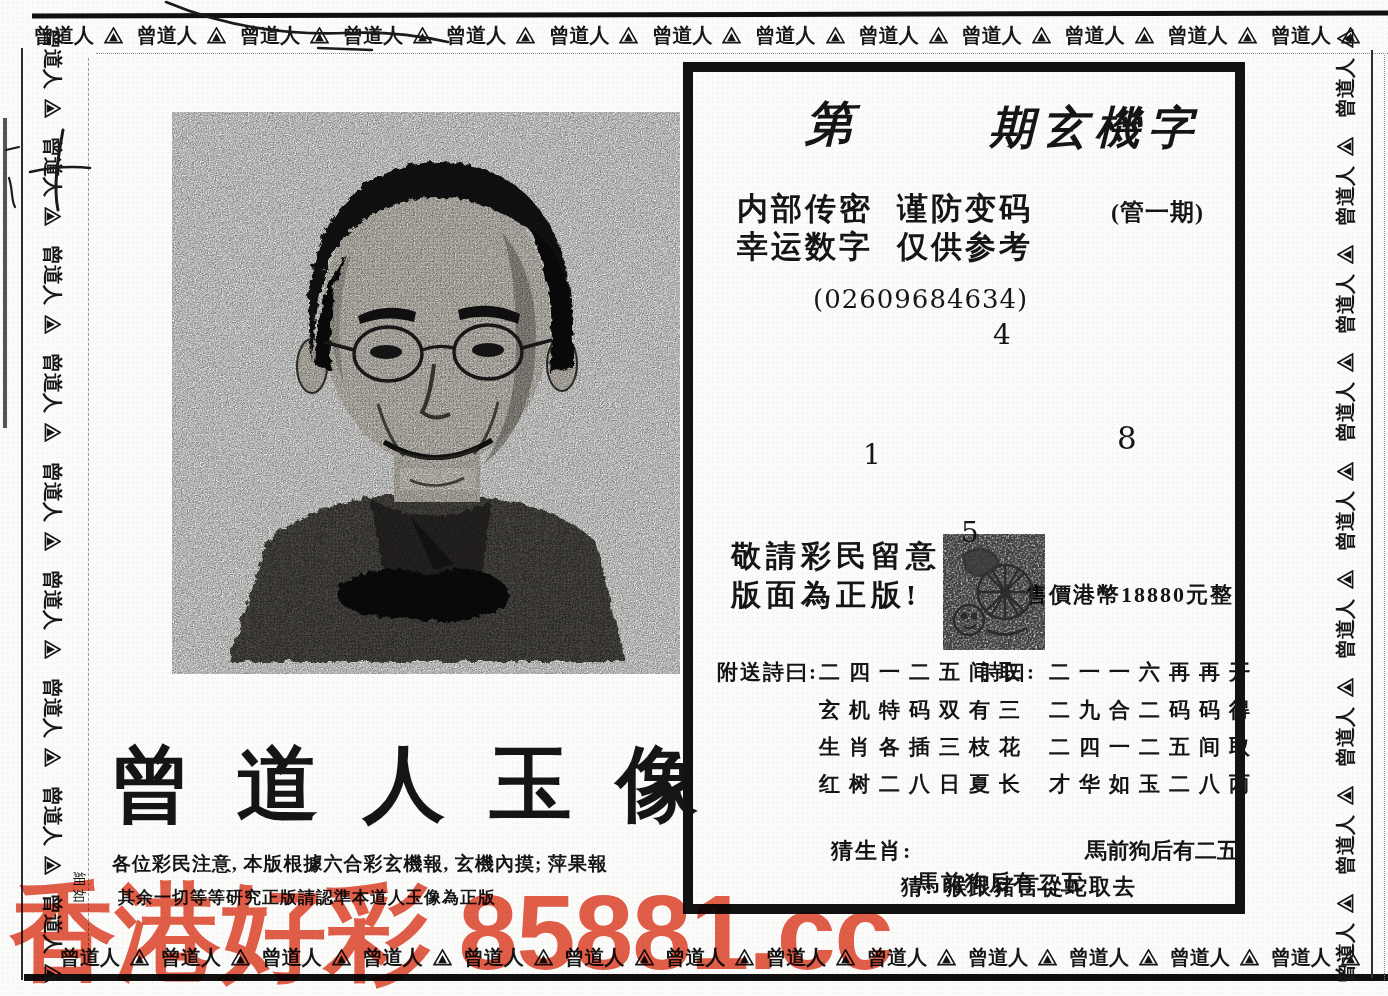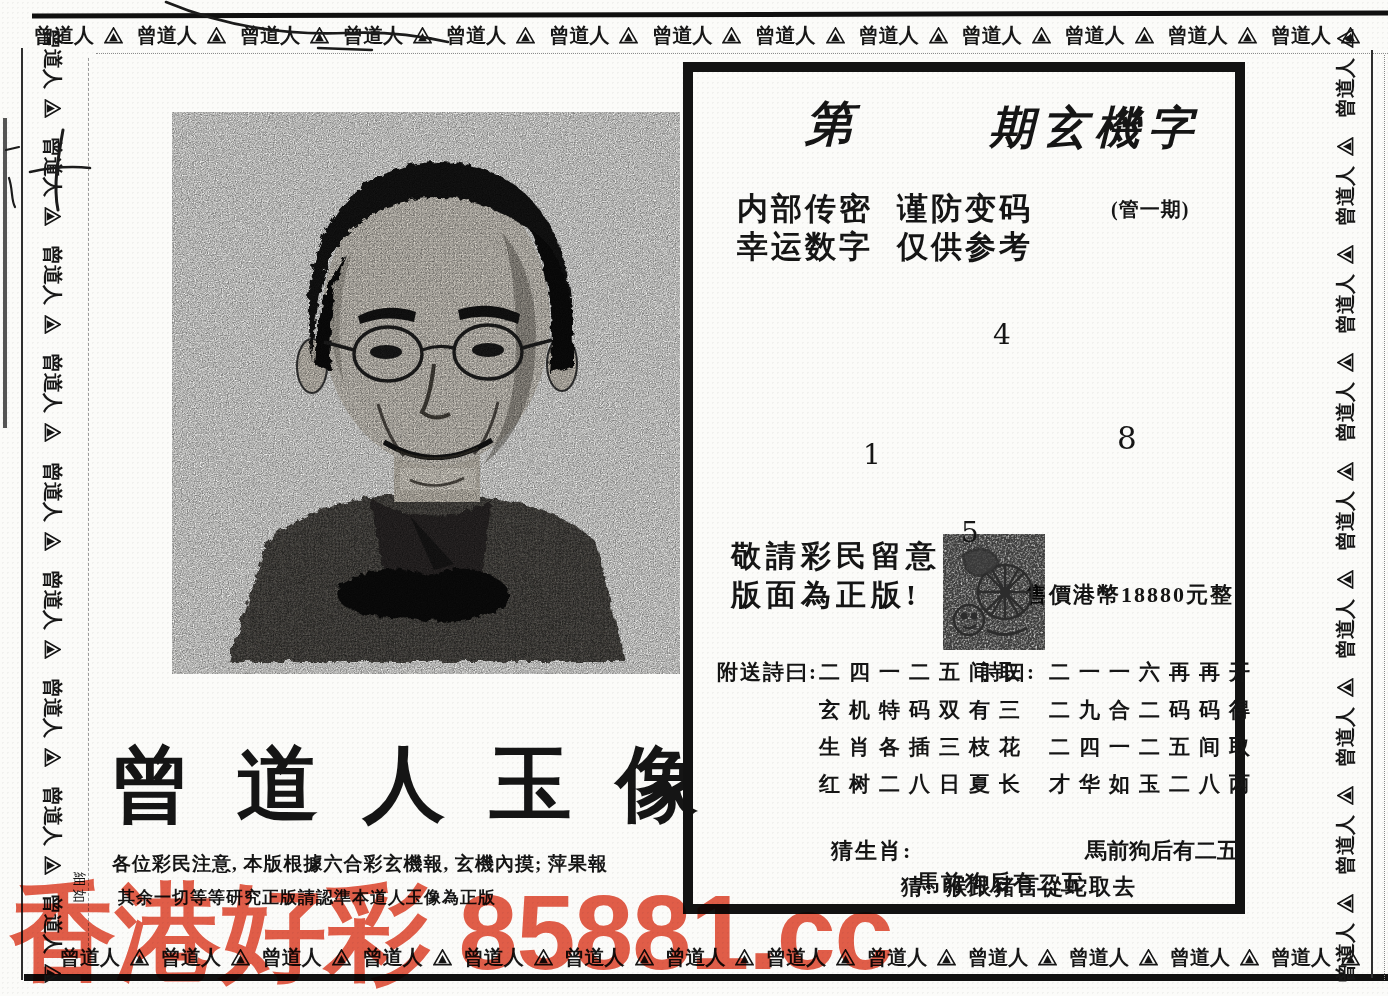--- a/index.html
+++ b/index.html
@@ -38,21 +38,21 @@
   .rot270{transform:rotate(-90deg);}
 
   
   #panel{left:683px;top:62px;width:562px;height:852px;border:10px solid #121212;box-sizing:border-box;z-index:5;}
   .rp{position:absolute;white-space:nowrap;}
   .issue-prefix{left:112px;top:20px;font-size:48px;font-weight:bold;font-style:italic;font-family:"DejaVu Serif",serif;}
   .issue-suffix{left:296px;top:26px;font-size:45px;font-weight:bold;font-style:italic;letter-spacing:8px;font-family:"DejaVu Serif",serif;}
   .secrecy{left:44px;font-size:31px;font-weight:bold;letter-spacing:3px;font-family:"Liberation Sans","DejaVu Sans",sans-serif;}
   .secrecy .gap{display:inline-block;width:24px;}
   .sec1{top:116px;} .sec2{top:154px;}
-  .issue-note{left:418px;top:124px;font-size:20px;font-weight:bold;letter-spacing:1px;}
+  .issue-note{left:418px;top:124px;font-size:24px;font-weight:bold;letter-spacing:1px;}
   .serial{left:120px;top:212px;font-size:26px;letter-spacing:1px;font-family:"DejaVu Serif",serif;}
   .digit{font-family:"DejaVu Serif",serif;}
   .d4{left:300px;top:246px;font-size:28px;}
   .d1{left:170px;top:366px;font-size:28px;}
   .d8{left:424px;top:348px;font-size:31px;}
   .d5{left:268px;top:444px;font-size:28px;z-index:7;}
   .notice{left:38px;top:464px;font-size:30px;font-weight:bold;letter-spacing:5px;line-height:39px;}
   .stamp{left:250px;top:462px;width:102px;height:116px;z-index:6;}
   .price{left:332px;top:508px;font-size:22px;font-weight:bold;letter-spacing:2px;text-align:right;}
   .poem-label{font-size:21px;font-weight:bold;letter-spacing:2px;}
@@ -505,20 +505,21 @@
   <div class="rp issue-suffix">期玄機字</div>
 
   <div class="rp secrecy sec1">
     <span>内部传密</span><span class="gap"></span><span>谨防变码</span>
   </div>
   <div class="rp secrecy sec2">
     <span>幸运数字</span><span class="gap"></span><span>仅供参考</span>
   </div>
   <div class="rp issue-note">(管一期)</div>
 
+  <div class="rp serial">(02609684634)</div>
   <div class="rp digit d4">4</div>
   <div class="rp digit d1">1</div>
   <div class="rp digit d8">8</div>
   <div class="rp digit d5">5</div>
 
   <div class="rp notice">
     <div>敬請彩民留意</div>
     <div>版面為正版!</div>
   </div>
 

